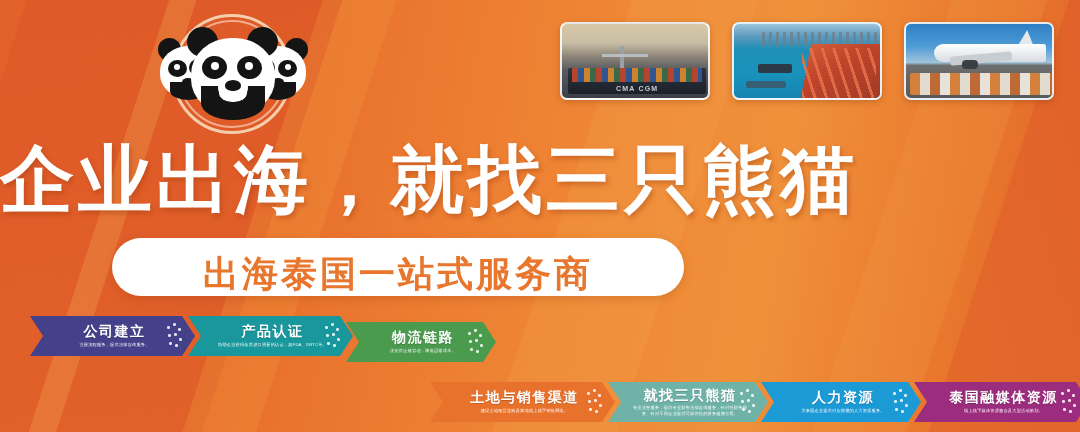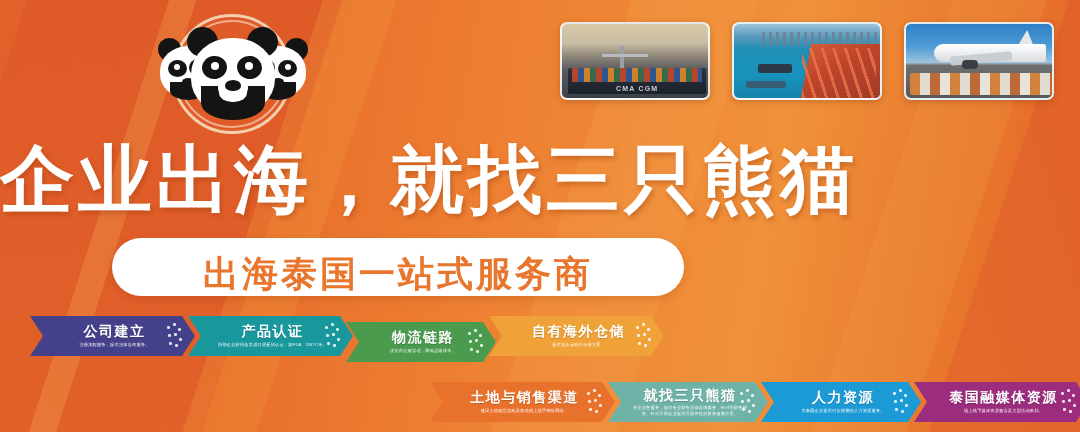--- a/index.html
+++ b/index.html
@@ -330,34 +330,20 @@
           <i></i>
           <i></i>
           <i></i>
           <i></i>
           <i></i>
           <i></i>
           <i></i>
           <i></i>
         </span>
     </div>
-    <div class="chev" style="background: rgb(239, 162, 56); width: 175px;">
-      <span class="chev-title">自有海外仓储</span>
-      <span class="chev-sub">提供安全高效的仓储方案。</span>
-      <span class="dots">
-          <i></i>
-          <i></i>
-          <i></i>
-          <i></i>
-          <i></i>
-          <i></i>
-          <i></i>
-          <i></i>
-        </span>
-    </div>
   </div>
 
   <div class="row row2">
     <div class="chev first" style="background: rgb(232, 114, 44); width: 185px;">
       <span class="chev-title">土地与销售渠道</span>
       <span class="chev-sub">建设土地租赁选购及落地线上线下销售网络。</span>
       <span class="dots">
           <i></i>
           <i></i>
           <i></i>

